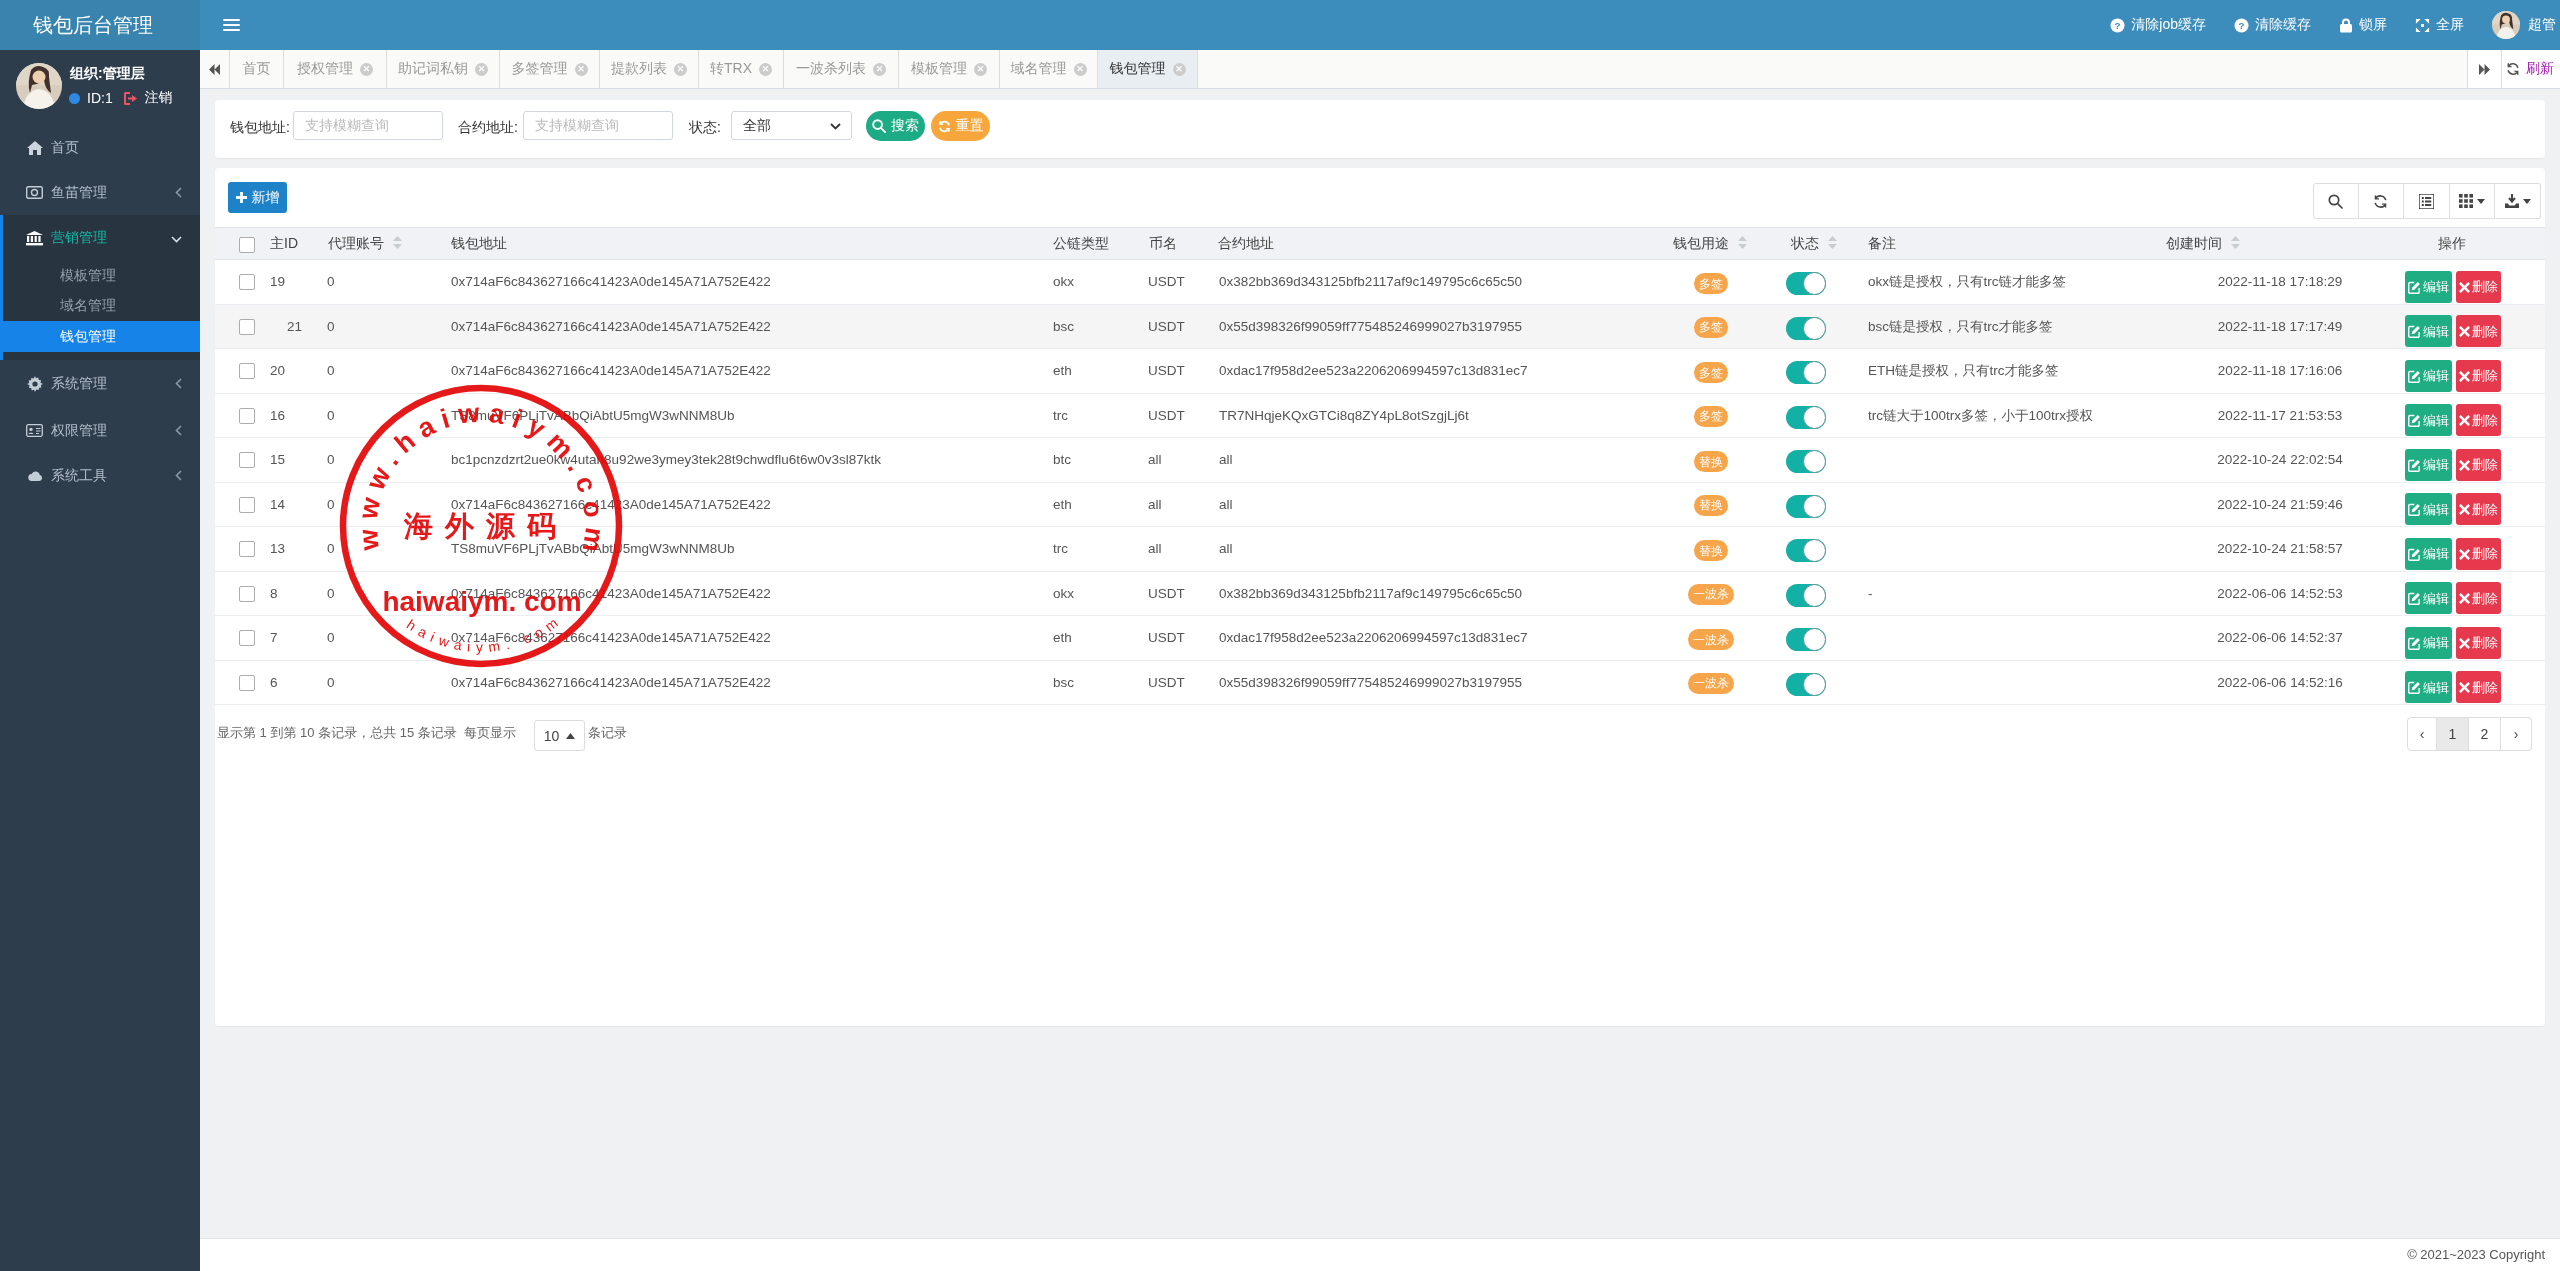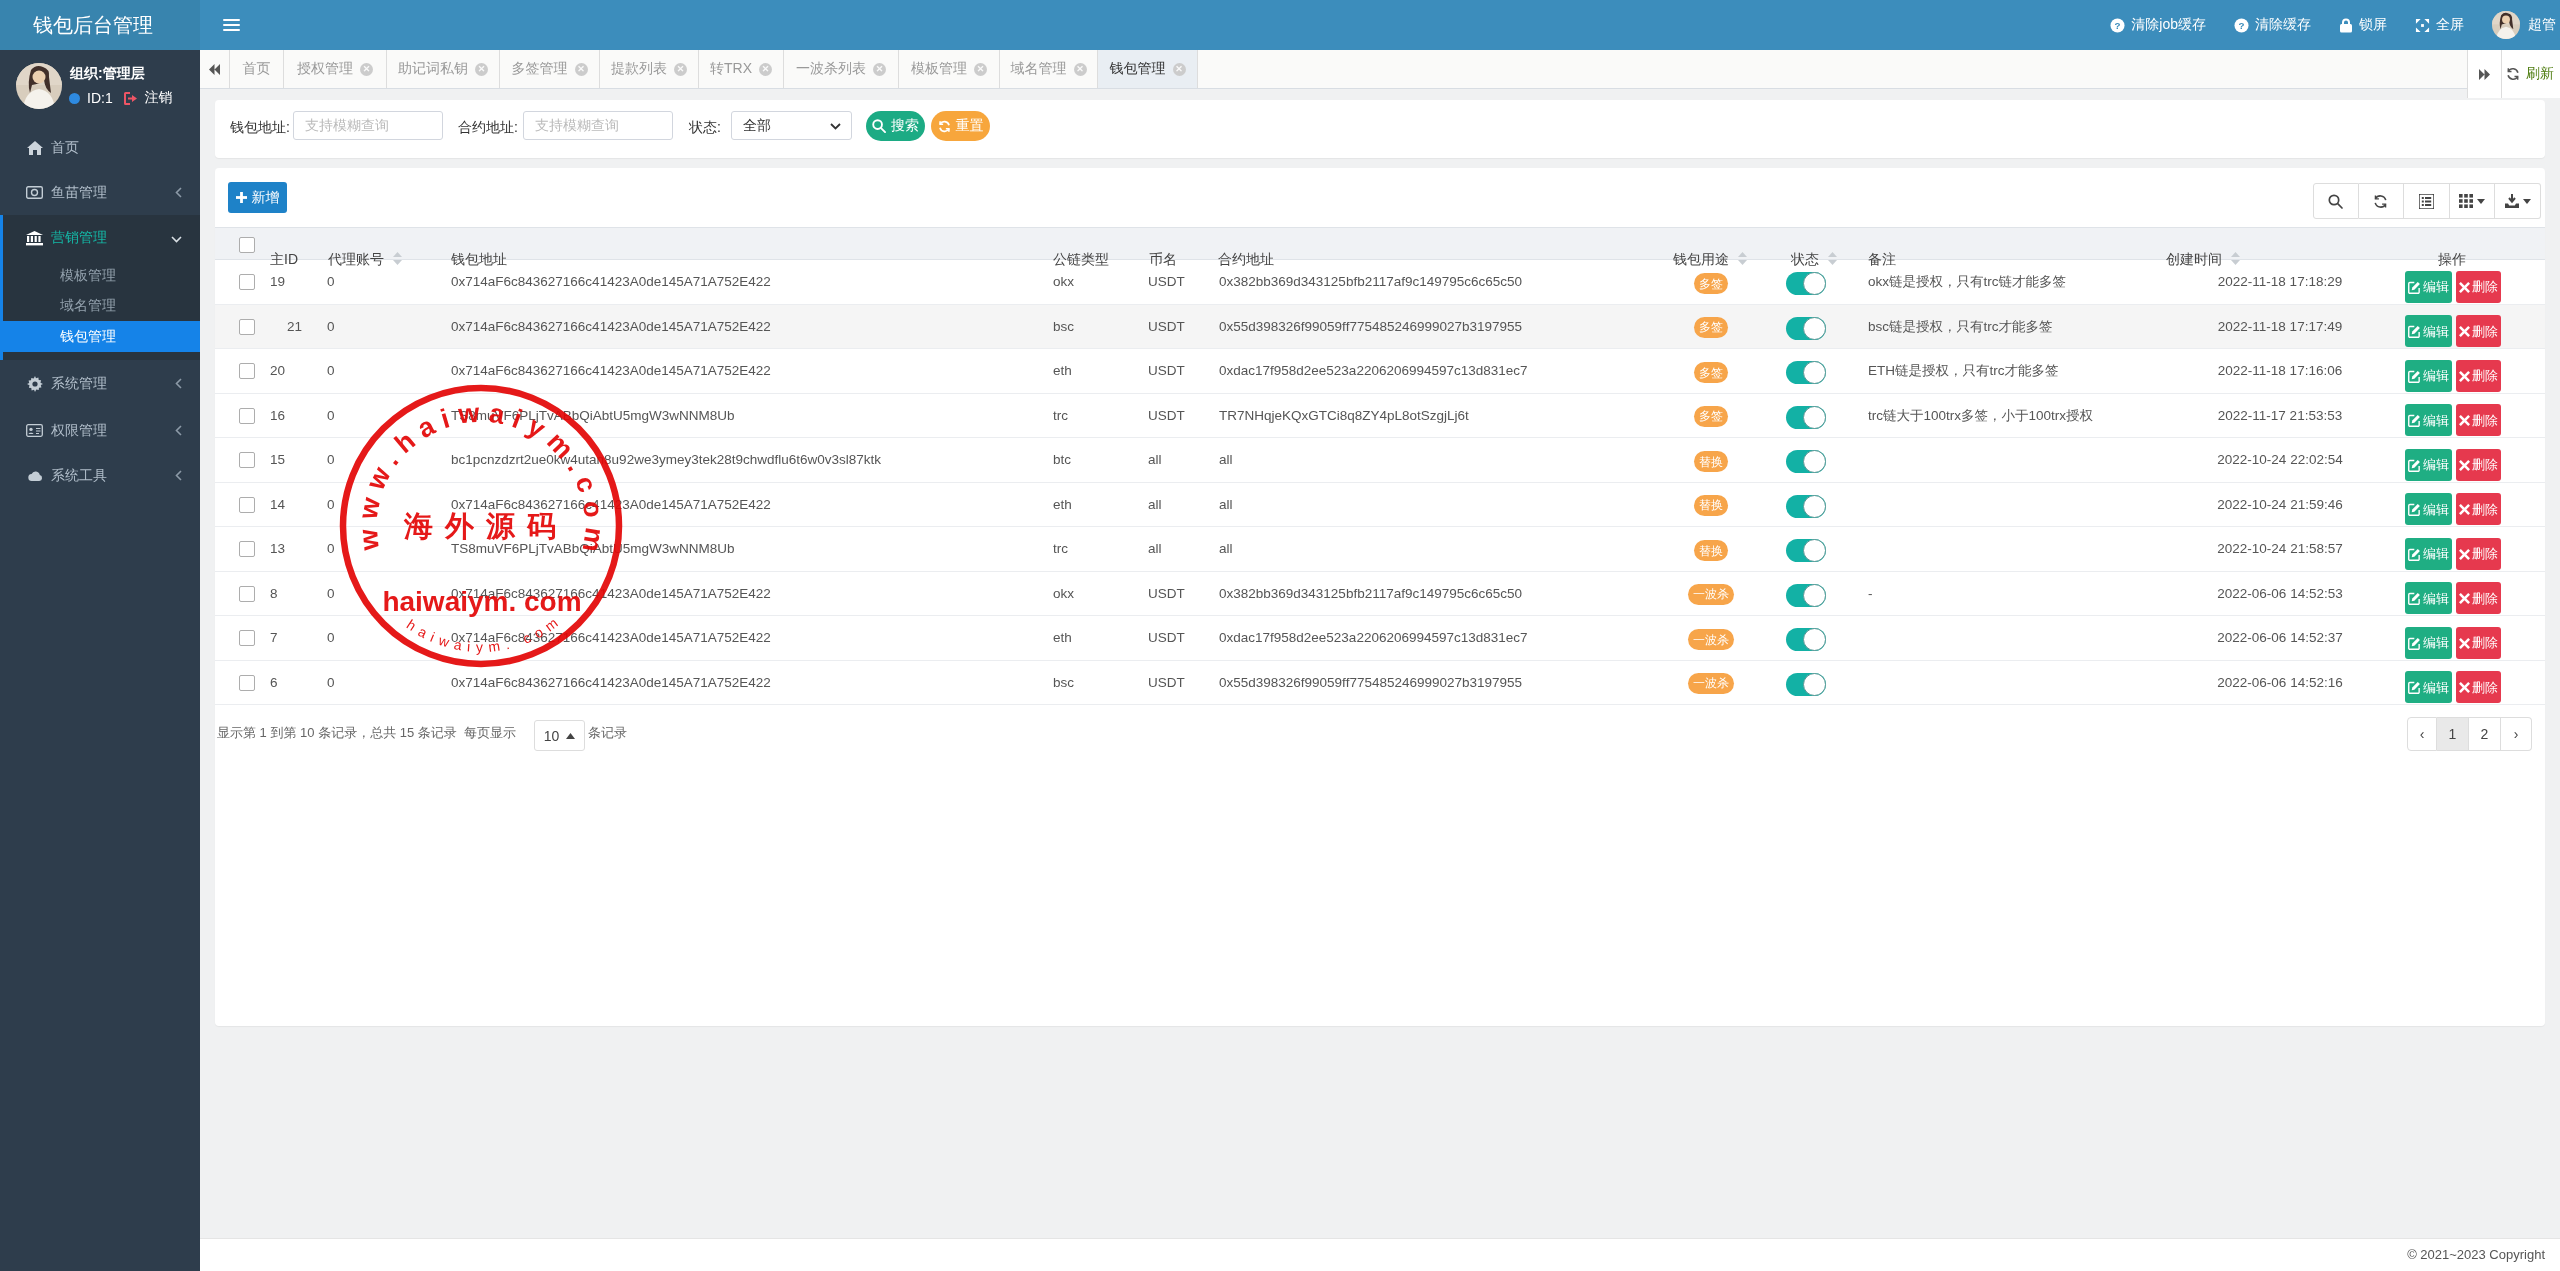--- a/index.html
+++ b/index.html
@@ -29,37 +29,37 @@
 .grp .sub.act{background:#1583e8;color:#fff}
 .grp .mi{color:#14b8a6}
 
 #tabbar{position:absolute;left:200px;top:50px;right:0;height:39px;background:#fafaf9;border-bottom:1px solid #d8dde3}
 .tabs{display:flex;height:38px}
 .tab{height:38px;border-right:1px solid #ddd;display:flex;align-items:center;justify-content:center;color:#999;font-size:14px;gap:7px}
 .tab .x{width:13px;height:13px;border-radius:50%;background:#ccc;color:#fafafa;font-size:9px;line-height:13px;text-align:center;font-weight:bold}
 .tab.first{width:30px;color:#555}
 .tab.act{background:#e9eef3;color:#333}
 .tabr{position:absolute;right:0;top:0;height:38px;display:flex}
-.tabr .tb{height:48px;border-left:1px solid #ddd;display:flex;align-items:center;justify-content:center;color:#4d7c0f;gap:6px;background:#fff}
+.tabr .tb{height:38px;border-left:1px solid #ddd;display:flex;align-items:center;justify-content:center;color:#a21caf;gap:6px;background:#fff}
 
 .card{position:absolute;left:215px;width:2330px;background:#fff;border-radius:4px;box-shadow:0 1px 1px rgba(0,0,0,.05)}
 #filter{top:100px;height:58px}
 #tcard{top:168px;height:858px}
 .flabel{position:absolute;top:112px;height:30px;line-height:30px;color:#333}
 .finput{position:absolute;top:111px;height:29px;border:1px solid #d2d6de;border-radius:3px;padding-left:11px;color:#bbb;line-height:27px;background:#fff}
 .btn-pill{position:absolute;top:111px;height:30px;border-radius:15px;color:#fff;display:flex;align-items:center;justify-content:center;gap:5px;font-size:14px}
 
 #addbtn{position:absolute;left:13px;top:14px;width:59px;height:31px;background:#1e82c8;border-radius:3px;color:#fff;display:flex;align-items:center;justify-content:center;gap:5px;font-size:14px}
 .tgroup{position:absolute;right:4px;top:15px;height:36px;display:flex}
 .tbtn{width:45.6px;height:36px;background:#fff;border:1px solid #ddd;border-left:none;display:flex;align-items:center;justify-content:center;gap:4px}
 .tbtn:first-child{border-left:1px solid #ddd;border-radius:3px 0 0 3px}
 .tbtn:last-child{border-radius:0 3px 3px 0}
 
 #thead{position:absolute;left:0;right:0;top:59px;height:33px;background:#f0f2f5;border-top:1px solid #dfe3e8;border-bottom:1px solid #dfe3e8;color:#444;font-size:14px}
-#thead span{position:absolute;top:16px;line-height:31px;white-space:nowrap}
+#thead span{position:absolute;top:0;line-height:31px;white-space:nowrap}
 .sorter{display:inline-block;margin-left:9px;position:relative;top:1px}
 .row{position:absolute;left:0;right:0;border-bottom:1px solid #ebedf0;color:#555;font-size:13.5px}
 .row span{position:absolute;white-space:nowrap}
 .cb{position:absolute;width:16px;height:16px;border:1px solid #adadad;border-radius:2px;background:#fff}
 .badge{position:absolute;height:21px;border-radius:11px;background:#f7a54a;color:#fff;font-size:12px;display:flex;align-items:center;justify-content:center;padding:0 5px;transform:translateX(-50%)}
 .tog{position:absolute;width:40px;height:23px;border-radius:11.5px;background:#13b1a5}
 .tog i{position:absolute;right:0px;top:0px;width:23px;height:23px;border-radius:50%;background:#fff;border:1px solid #5a9795}
 .abtn{position:absolute;height:32px;border-radius:3px;color:#fff;font-size:13px;display:flex;align-items:center;justify-content:center;gap:2px;padding:0 3px}
 .abtn.e{background:#1fae83}
 .abtn.d{background:#e6394e}

